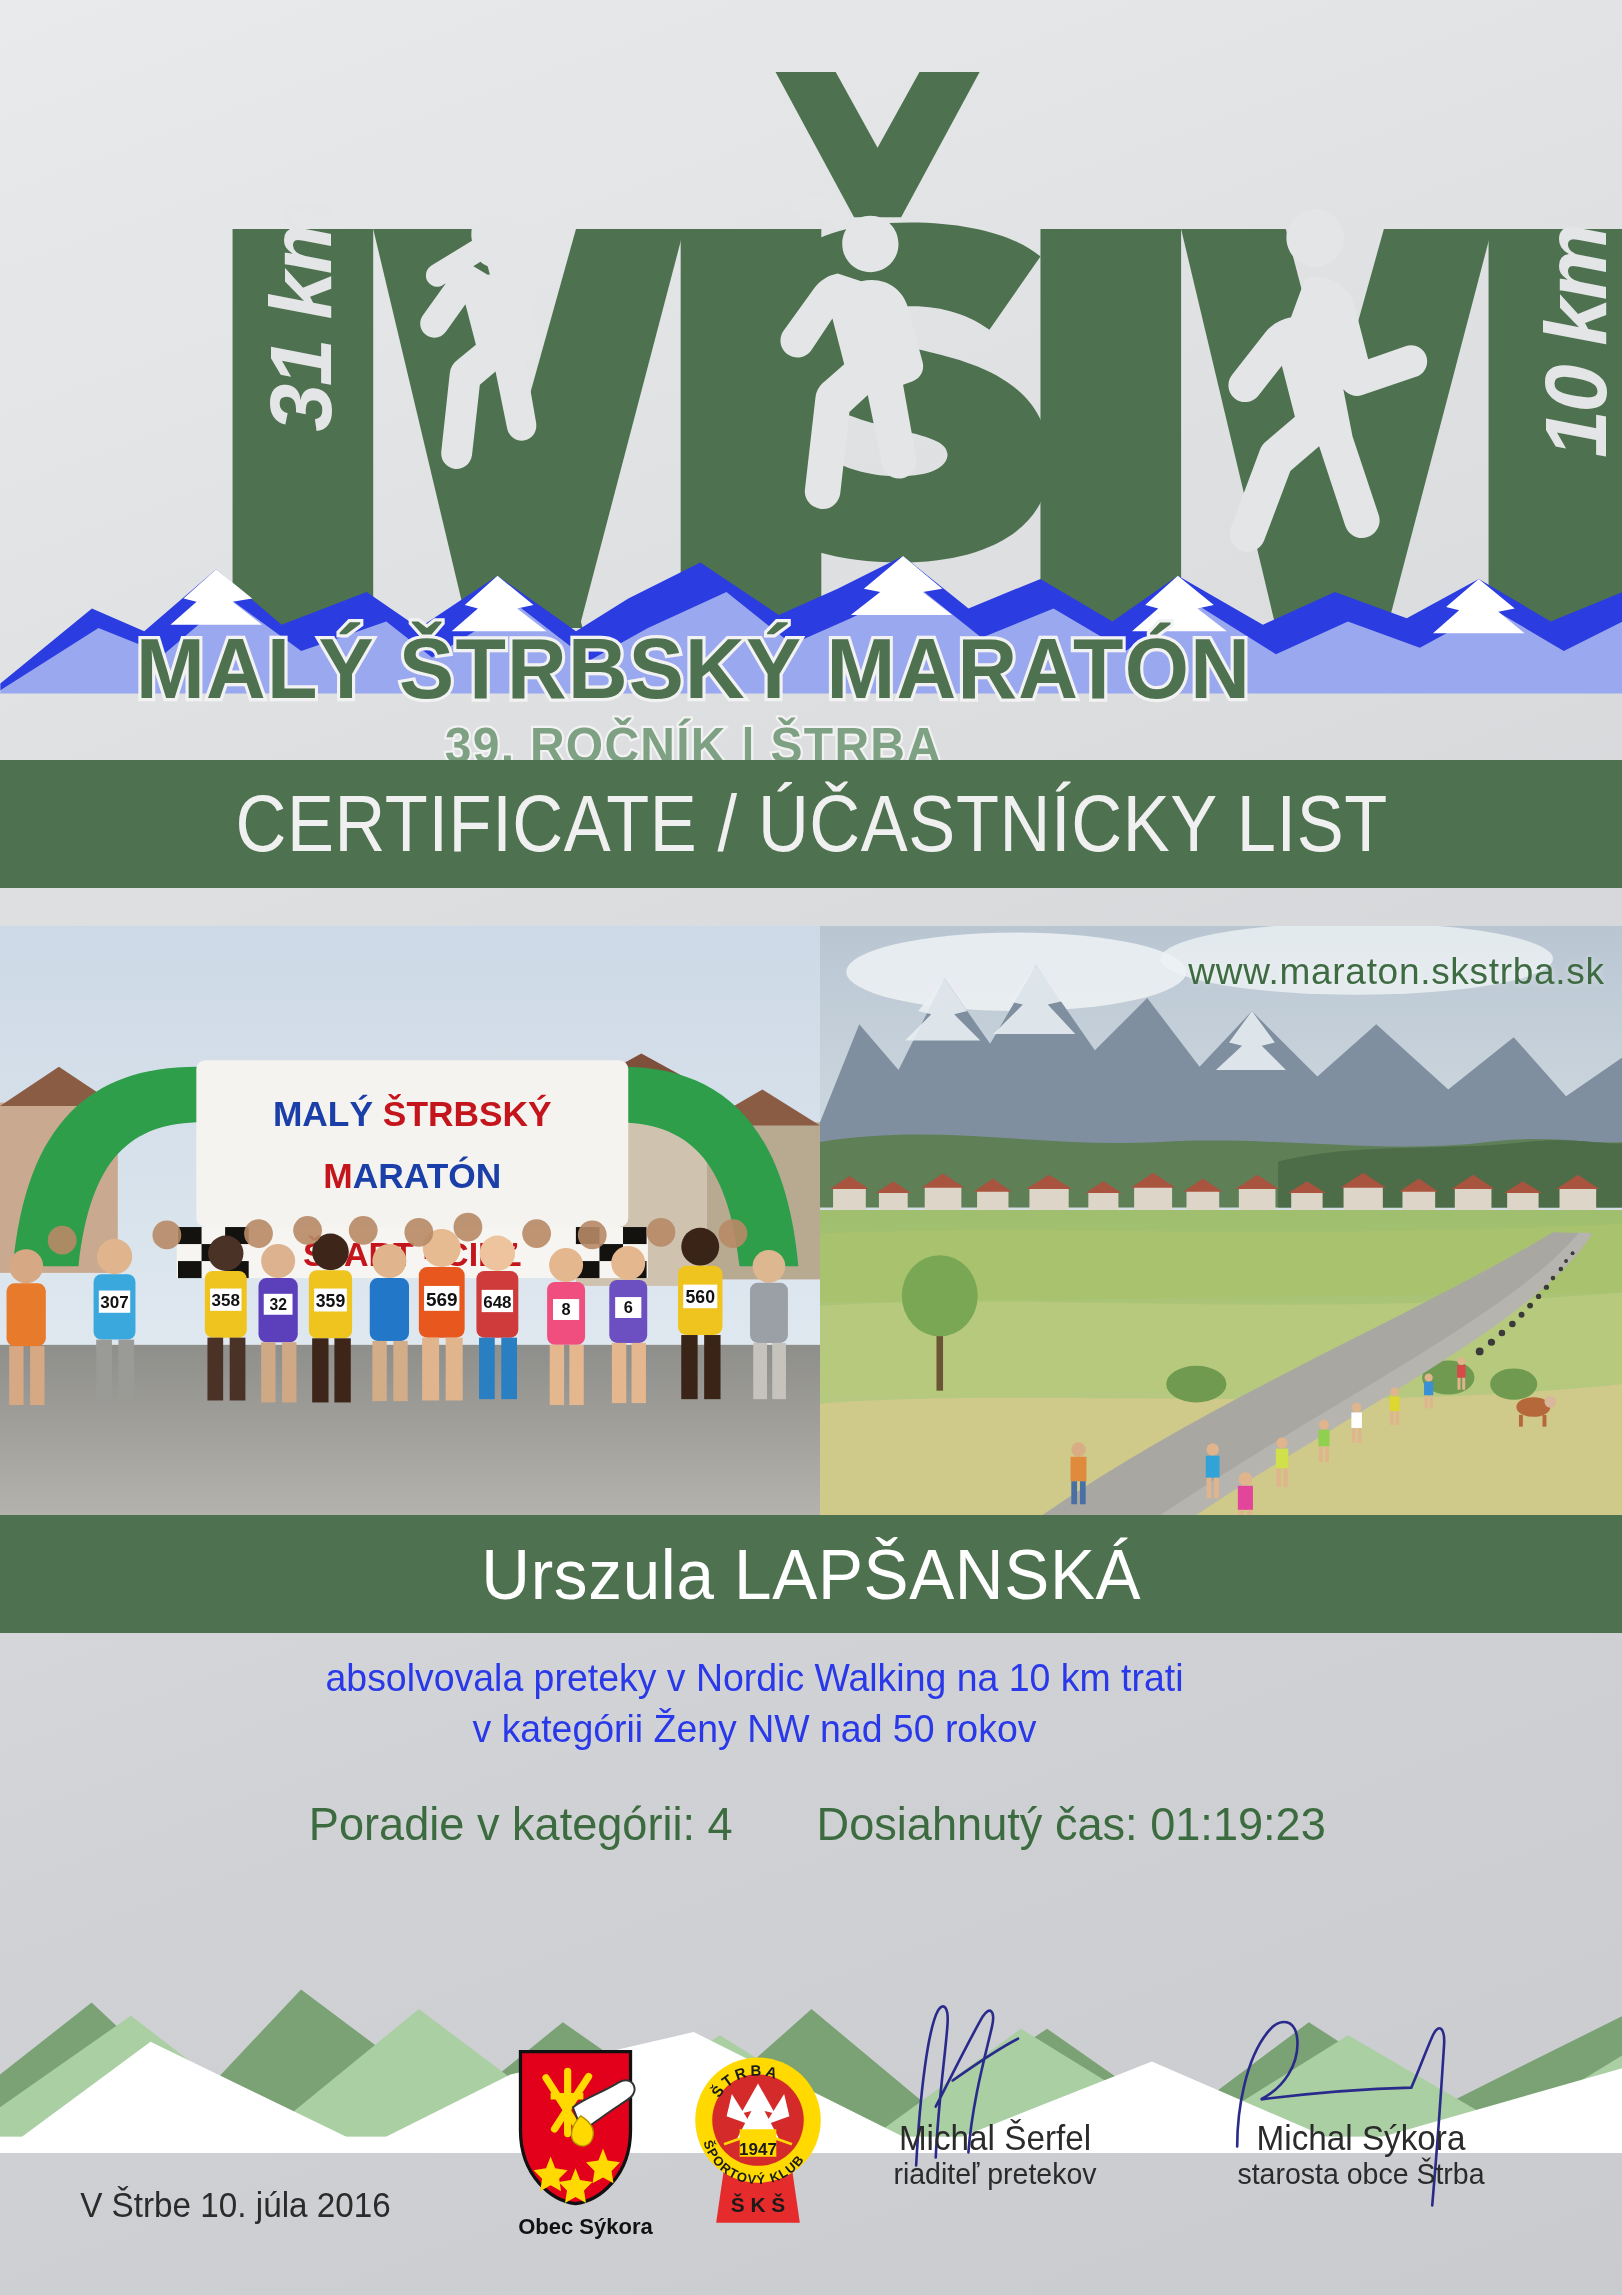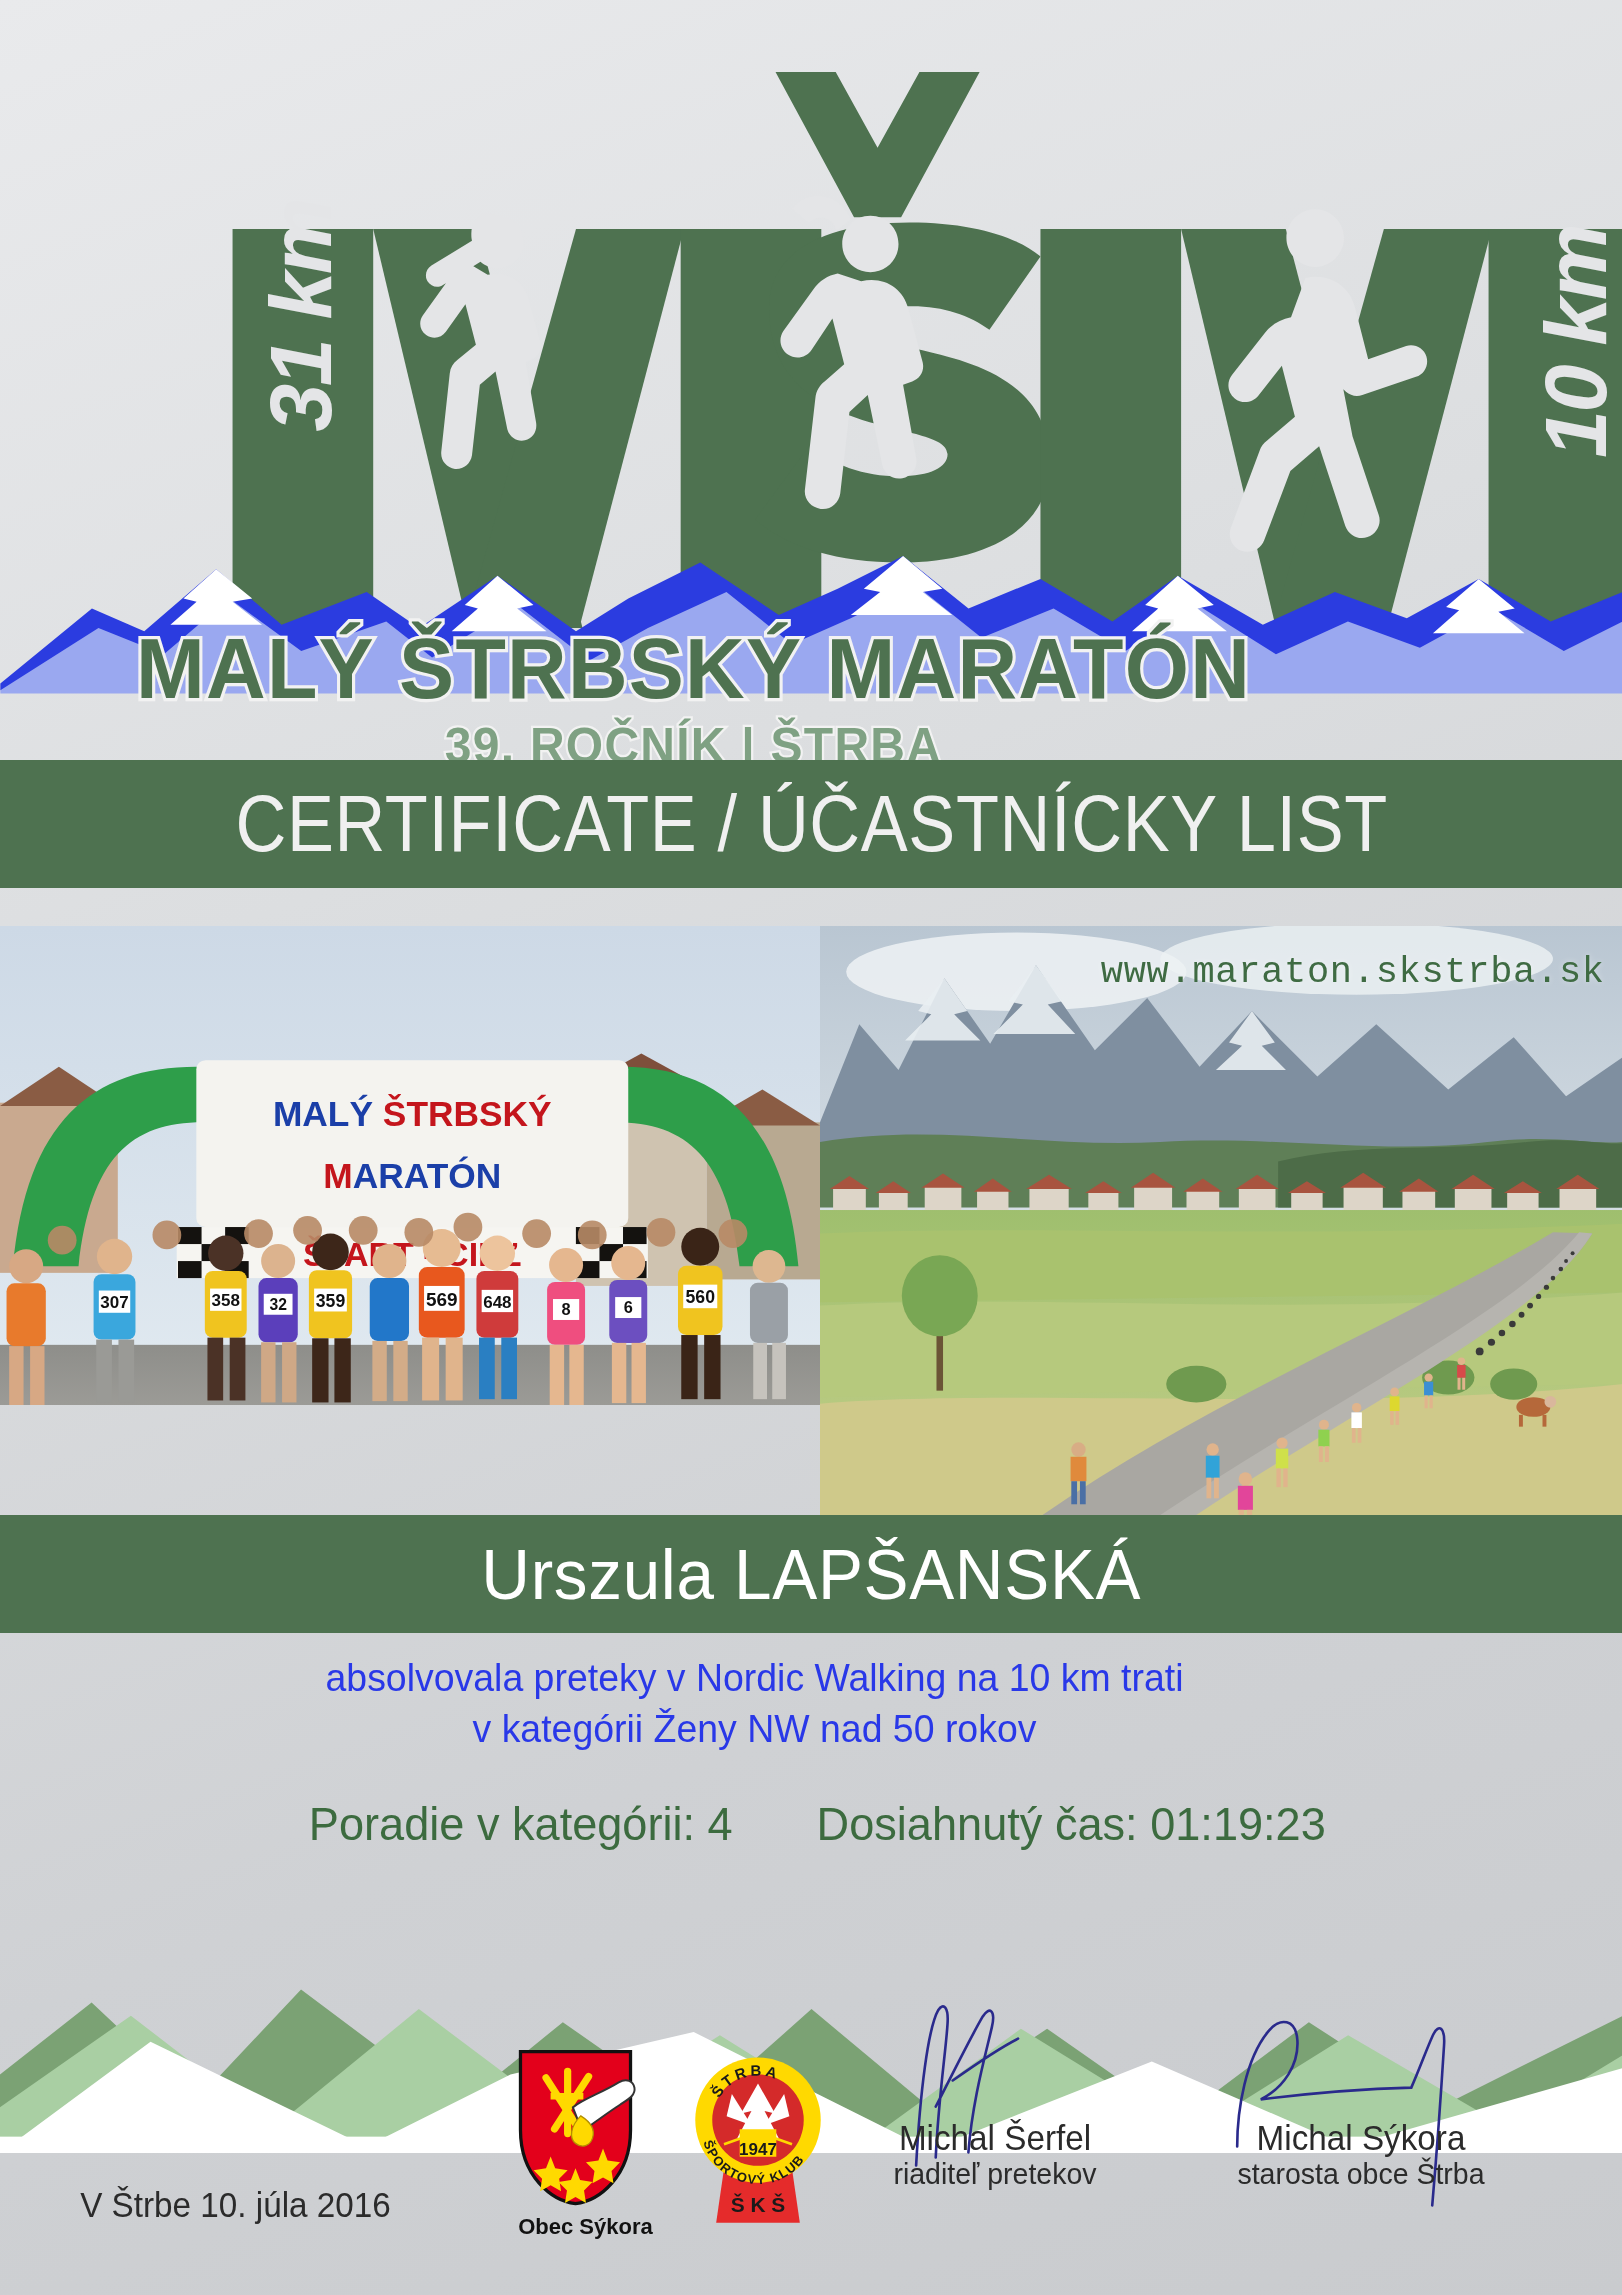--- a/index.html
+++ b/index.html
@@ -33,33 +33,32 @@
     letter-spacing: 0.7px; line-height: 1; white-space: nowrap;
     transform: scaleX(0.88); transform-origin: center;
   }
 
   
   #photo-strip {
     position: absolute; left: 0; top: 926px; width: 1623px; height: 589px;
     overflow: hidden;
   }
   #photo-left {
-    position: absolute; left: 0; top: 0; width: 820px; height: 479px;
+    position: absolute; left: 0; top: 0; width: 820px; height: 589px;
     overflow: hidden; background: #8d8f8b;
   }
   #photo-right {
     position: absolute; left: 820px; top: 0; width: 803px; height: 589px;
     overflow: hidden; background: #7f9e6f;
   }
   #url-text {
     position: absolute; right: 18.3px; top: 25px;
     color: #3f6b43; font-size: 37px; letter-spacing: 0.7px;
     text-shadow: 0 0 6.5px rgba(255,255,255,.45);
     z-index: 9;
-    font-family: Liberation Mono, monospace;
   }
 
   
   #name-band {
     position: absolute; left: 0; top: 1515px; width: 1623px; height: 118px;
     background: #4e7250; display: flex; align-items: center; justify-content: center;
   }
   #name-text {
     color: #ffffff; font-size: 71px; font-weight: 400;
     letter-spacing: 0.7px; white-space: nowrap;

